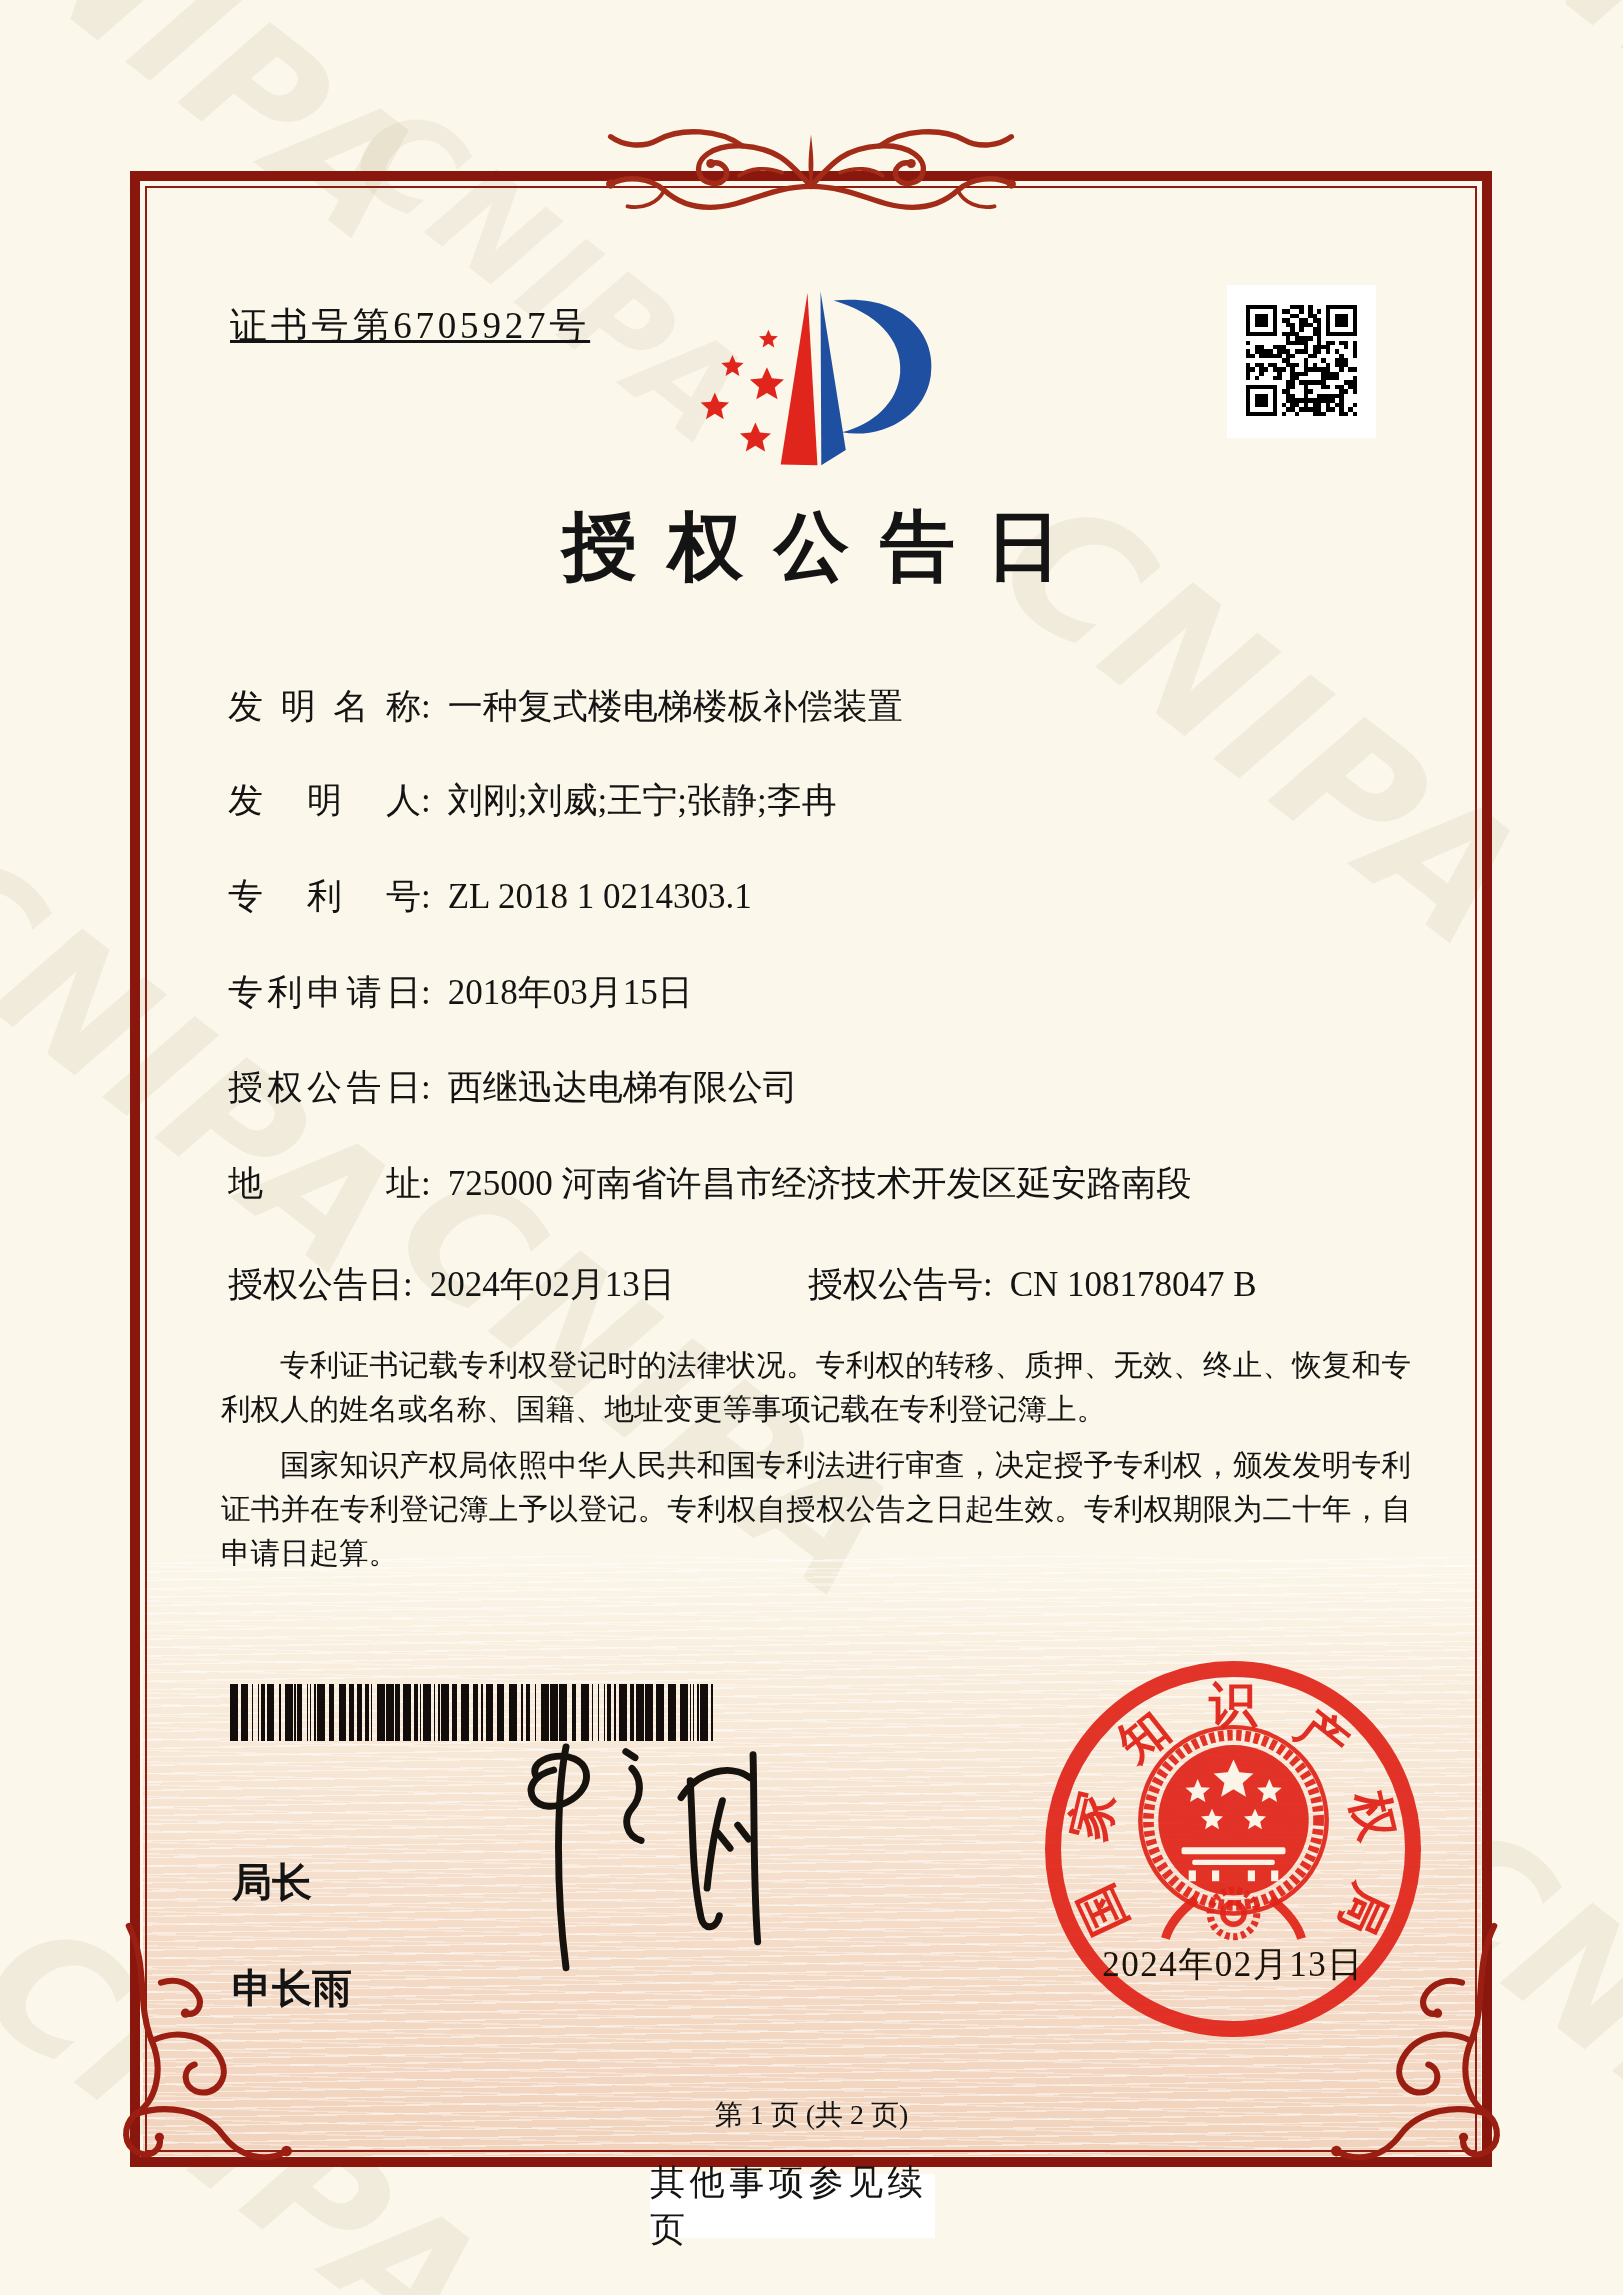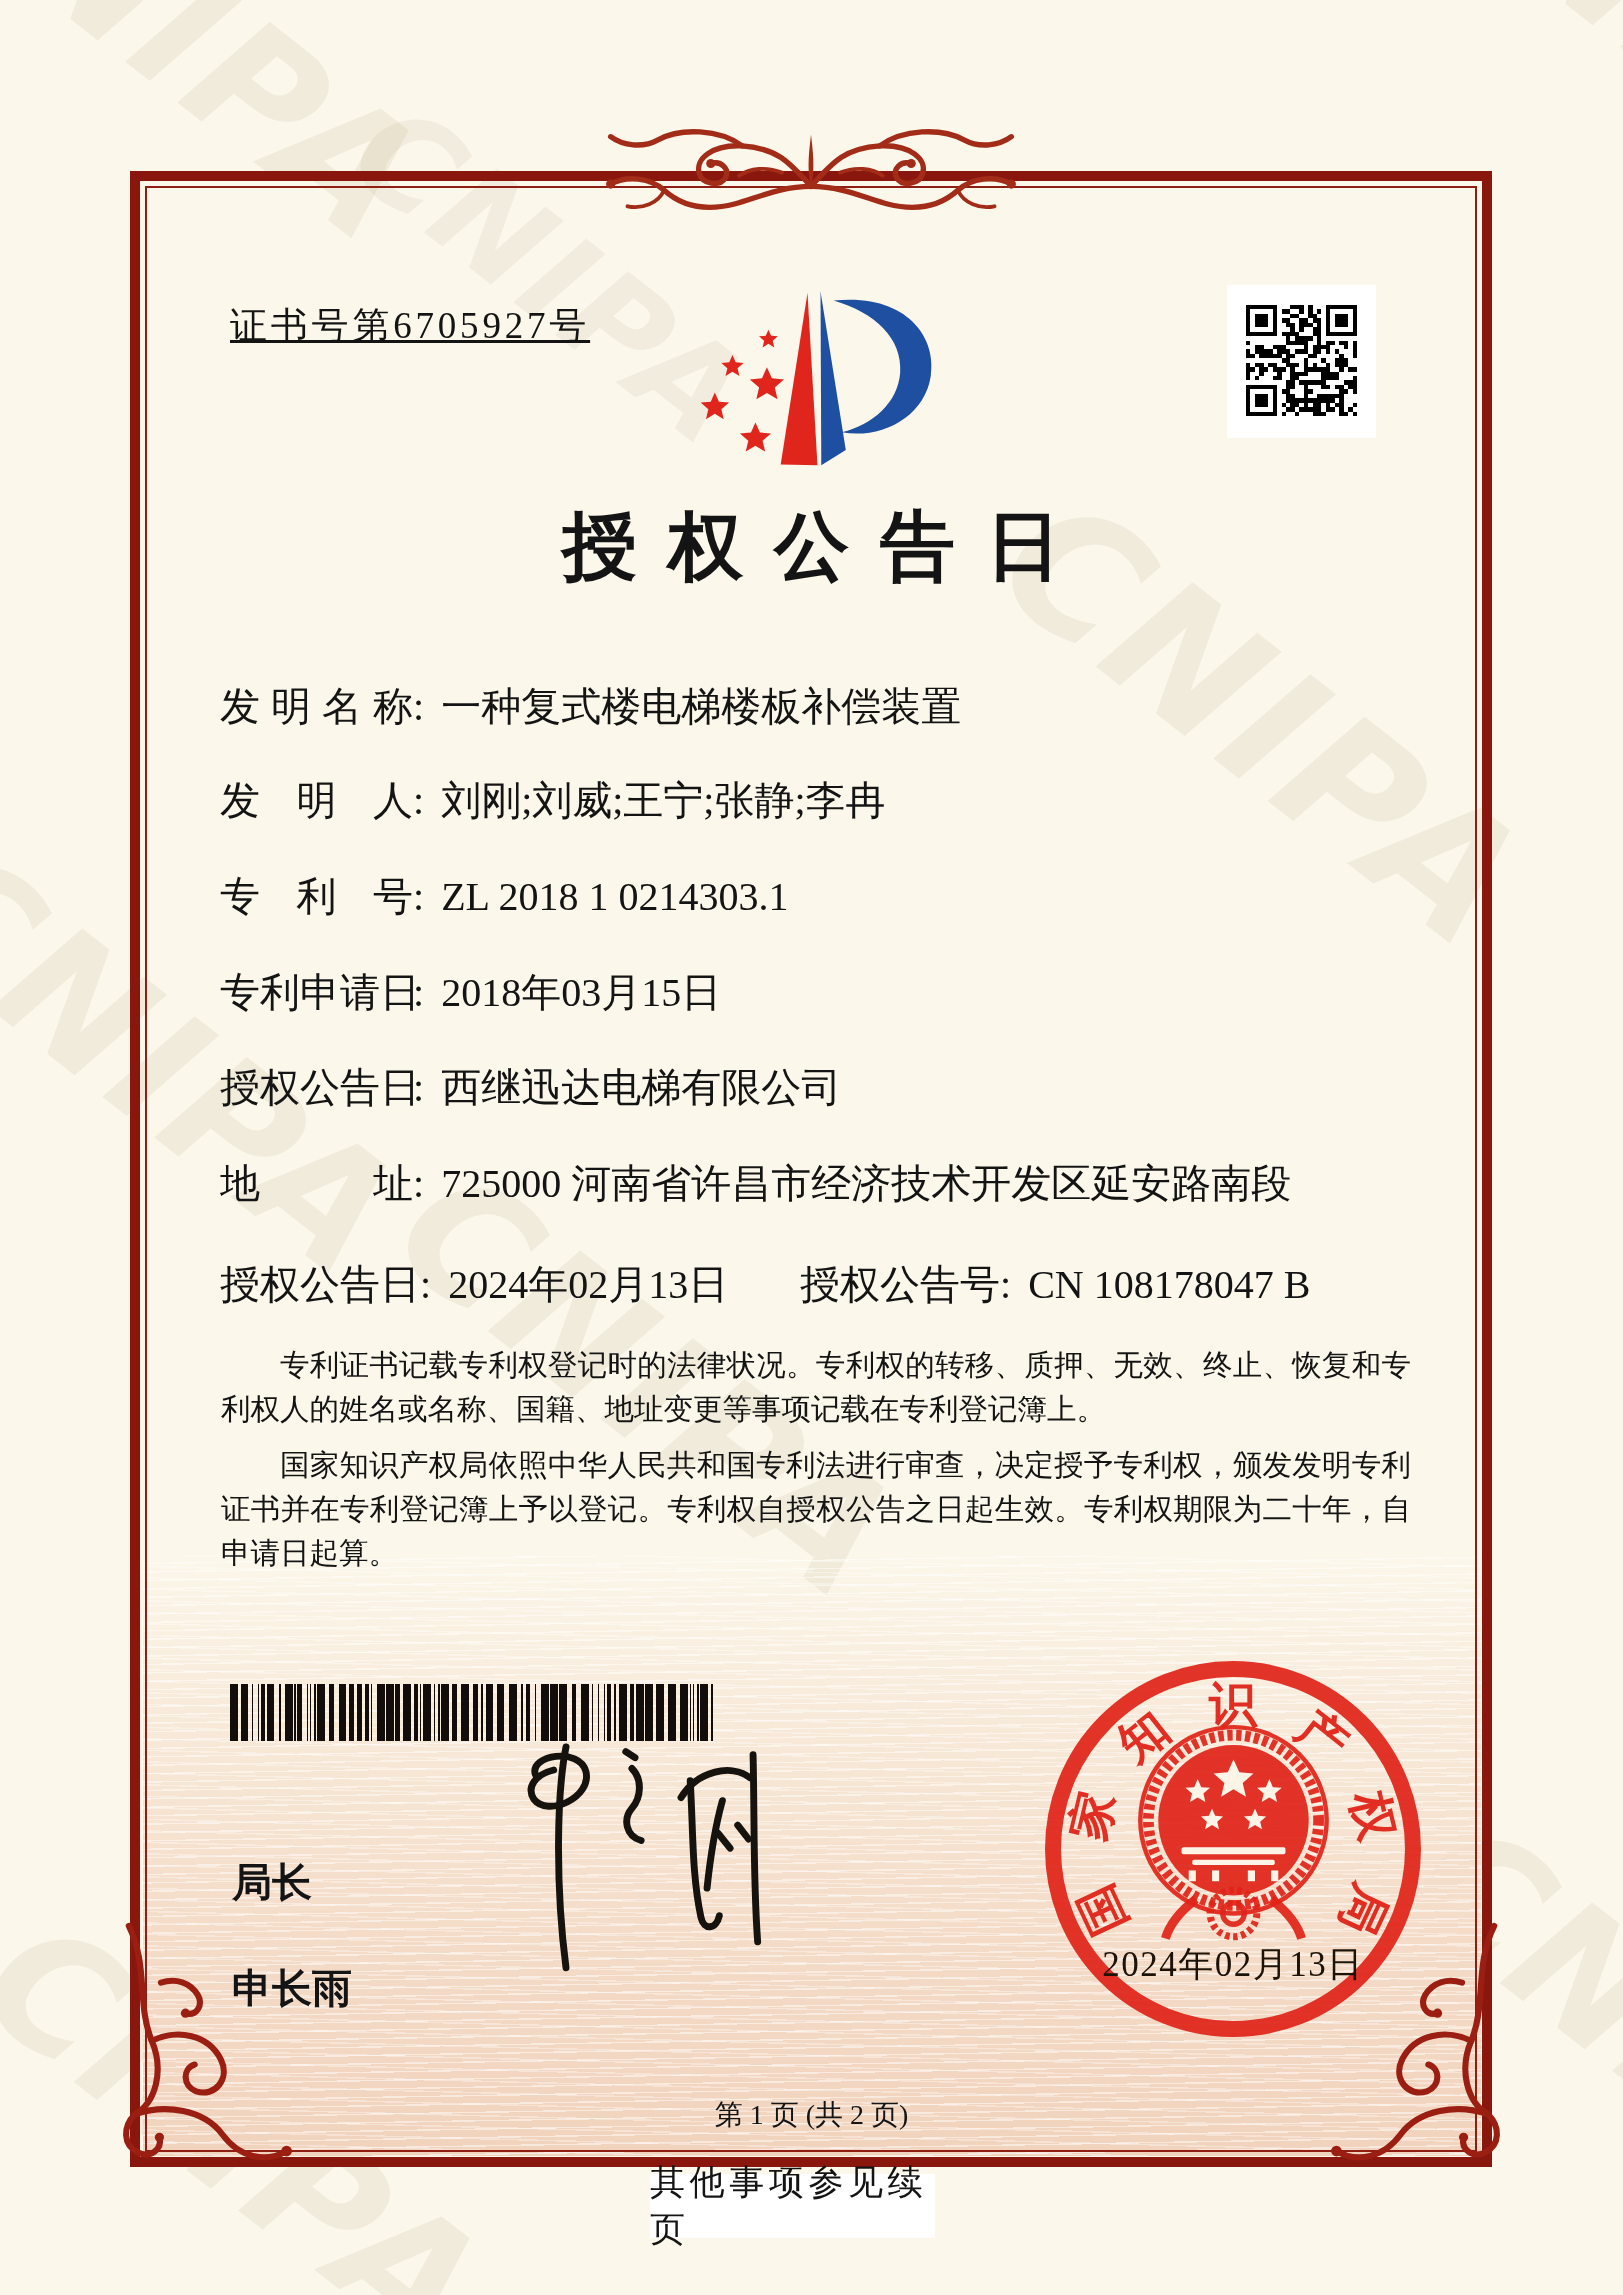--- a/index.html
+++ b/index.html
@@ -30,21 +30,21 @@
   .frame-inner{position:absolute;inset:4.6px;border:2.3px solid #8f1d12;box-sizing:border-box;}
   .ornament{z-index:4;}
   
   .cert-no{left:230px;top:301px;font-size:37px;letter-spacing:3.8px;z-index:5;text-decoration:underline;}
   .logo{left:652px;top:253px;width:383px;height:230px;z-index:5;}
   .qr-box{left:1227px;top:285px;width:149px;height:153px;background:#fff;z-index:5;}
   .qr{position:absolute;left:19px;top:19px;width:111px;height:113px;}
   .title{left:0;right:0;top:497px;text-align:center;font-size:75px;font-weight:bold;
       letter-spacing:31px;text-indent:31px;z-index:5;}
   
-  .frow{left:220px;font-size:40px;line-height:44px;z-index:5;white-space:nowrap;}
+  .frow{left:228px;font-size:35px;line-height:44px;z-index:5;white-space:nowrap;}
   .flabel{display:inline-block;width:193px;text-align:justify;text-align-last:justify;vertical-align:top;}
   .fcolon{display:inline-block;margin-right:17px;}
   .r1{top:685px;}.r2{top:779px;}.r3{top:875px;}.r4{top:971px;}
   .r5{top:1066px;}.r6{top:1162px;}.r7{top:1263px;}
   .grant2{position:absolute;left:580px;top:0;white-space:nowrap;}
   .grow{position:relative;}
   
   .paras{left:221px;top:1343px;width:1190px;font-size:29.5px;line-height:44px;
      text-align:justify;z-index:5;}
   .paras p{margin:0 0 11.5px 0;text-indent:59px;}

